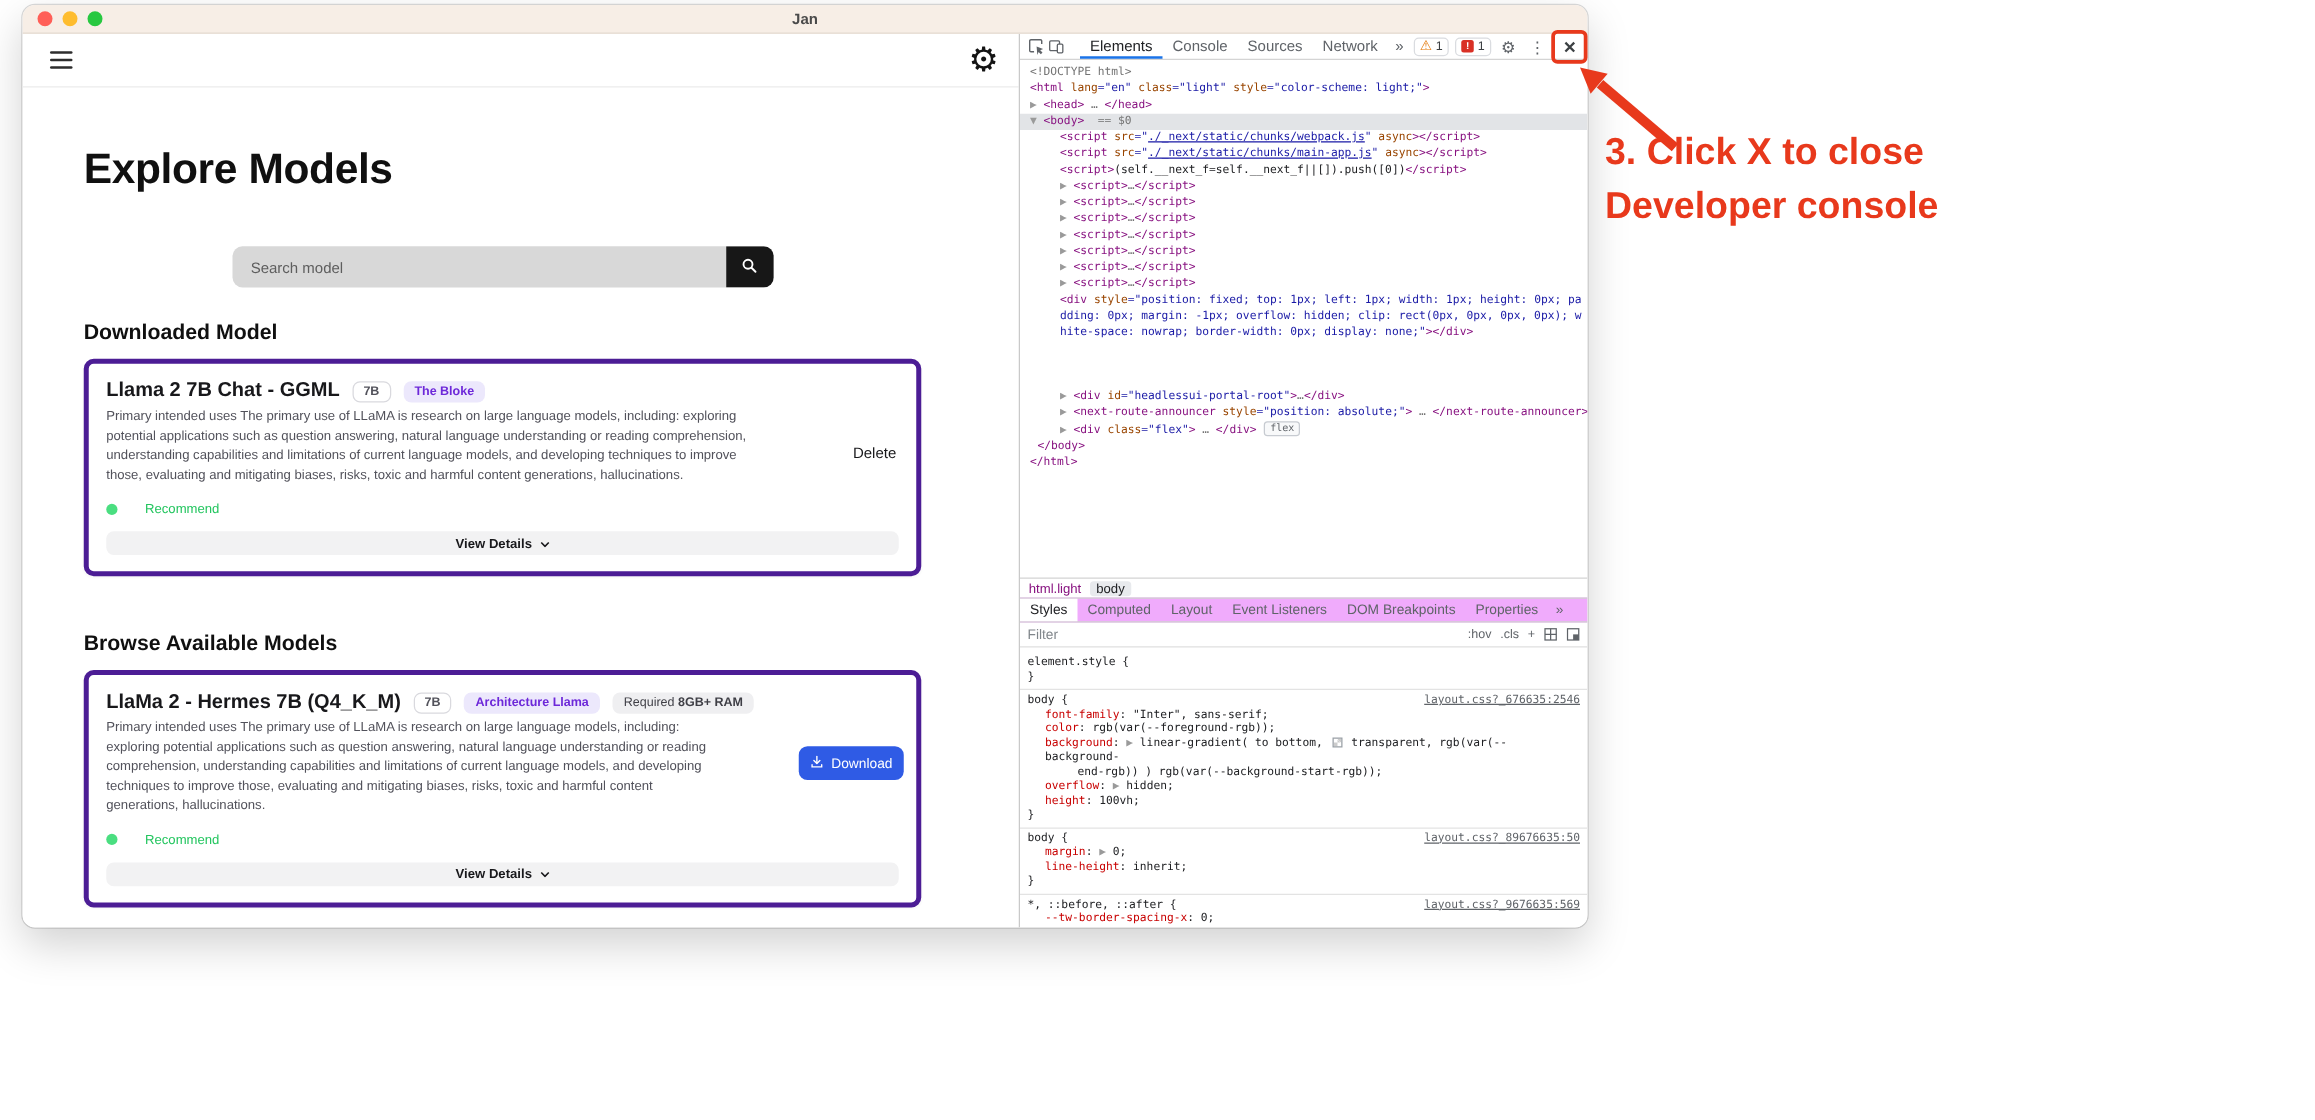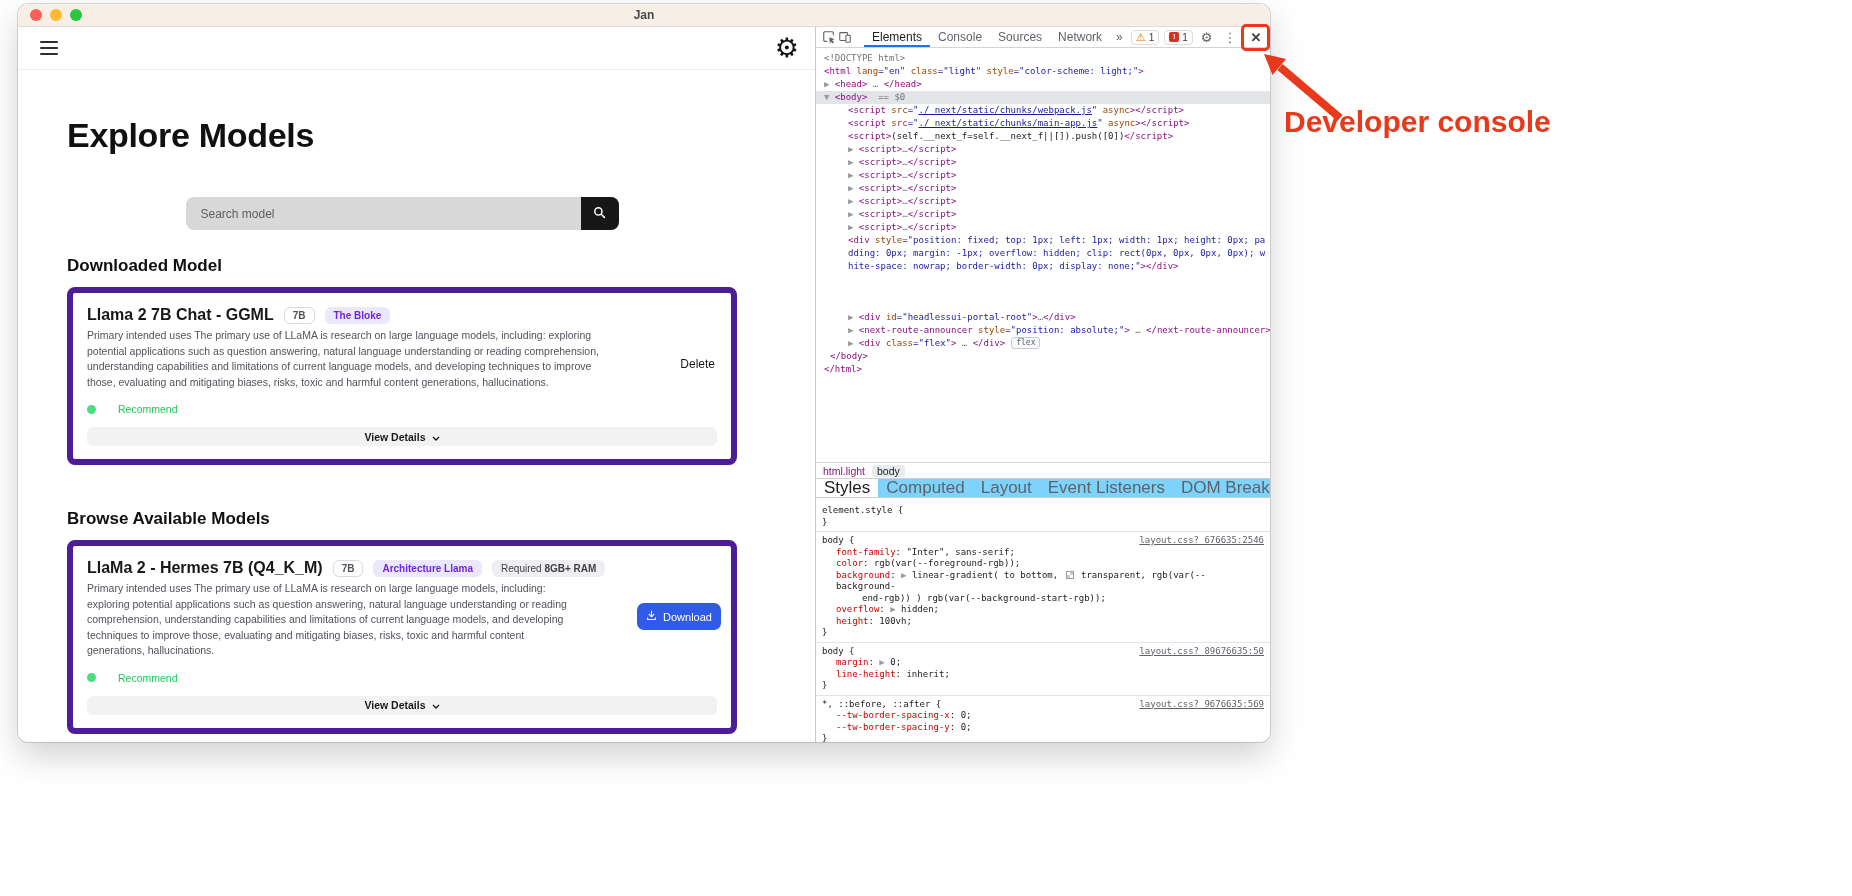--- a/index.html
+++ b/index.html
@@ -30,21 +30,21 @@
   .app-content { flex:1; overflow:hidden; }
   .col { width:670px; margin-left:49px; }
   .h1 { margin-top:46px; font-size:34px; font-weight:700; color:#101010; letter-spacing:-.3px; }
   .search-row { width:433px; height:33px; margin:42px auto 0; display:flex; background:#d8d8d8; border-radius:8px; overflow:hidden; }
   .search-input { flex:1; border:none; outline:none; background:transparent; padding:0 12px 0 15px; font-size:12px; color:#333; font-family:"Liberation Sans",sans-serif; }
   .search-input::placeholder { color:#5e5e5e; }
   .search-btn { width:38px; background:#171717; border:none; display:flex; align-items:center; justify-content:center; cursor:pointer; }
   .h2 { font-size:17px; font-weight:700; color:#101010; }
   .h2.downloaded { margin-top:26px; }
   .h2.browse { margin-top:44px; }
-  .card { margin-top:11px; border:6px solid #4c1d95; border-radius:8px; background:#fff; padding:13px 14px; position:relative; box-shadow:0 1px 2px rgba(0,0,0,.03); }
+  .card { margin-top:11px; border:4px solid #4c1d95; border-radius:8px; background:#fff; padding:13px 14px; position:relative; box-shadow:0 1px 2px rgba(0,0,0,.03); }
   .card + .card { margin-top:18px; }
   .title-row { display:flex; align-items:center; gap:10px; }
   .card-title { font-size:16px; font-weight:700; color:#18181b; }
   .badge-outline { font-size:10px; font-weight:700; color:#52525b; border:1px solid #d9d9de; border-radius:6px; padding:2px 8px; background:#fff; }
   .badge-purple { font-size:10px; font-weight:700; color:#6d28d9; background:#ece8fc; border-radius:6px; padding:3px 9px; }
   .badge-gray { font-size:10px; color:#3f3f46; background:#efeff1; border-radius:6px; padding:3px 9px; }
   .badge-gray b { font-weight:700; }
   .card-desc { margin-top:4px; font-size:10.5px; line-height:15.5px; color:#52525b; }
   .desc-wide { max-width:527px; }
   .desc-narrow { max-width:480px; }
@@ -81,22 +81,22 @@
   .tree-line.sel { background:#e2e4e7; }
   .tk-t { color:#881280; } .tk-a { color:#994500; } .tk-v { color:#1a1aa6; }
   .tk-l { color:#1a1aa6; text-decoration:underline; }
   .tk-x { color:#202124; } .tk-g { color:#737373; } .tk-e { color:#9a9a9a; }
   .tk-b { display:inline-block; margin-left:6px; font-size:8px; line-height:10px; border:1px solid #c7cbd1; background:#f8f9fa; color:#5f6368; border-radius:3px; padding:0 4px; vertical-align:1px; }
 
   .crumbs { height:16px; flex:0 0 auto; border-top:1px solid #d4d4d4; display:flex; align-items:center; gap:7px; padding:0 7px; font-size:10.5px; }
   .crumb-parent { color:#881280; cursor:pointer; }
   .crumb-current { color:#202124; background:#e8eaed; border-radius:3px; padding:0 5px; cursor:pointer; }
 
-  .sb-tabs { height:20px; flex:0 0 auto; background:#7dd3fc; border-top:1px solid #cfcfcf; border-bottom:1px solid #cfcfcf;
-             display:flex; align-items:center; font-size:17px; color:#5f6368; }
+  .sb-tabs { height:20px; flex:0 0 auto; background:#f0abfc; border-top:1px solid #cfcfcf; border-bottom:1px solid #cfcfcf;
+             display:flex; align-items:center; font-size:11px; color:#5f6368; }
   .sb-tab { padding:0 8px; height:100%; display:flex; align-items:center; cursor:pointer; white-space:nowrap; }
   .sb-tab.active { color:#202124; font-weight:500; background:#fff; }
   .sb-more { padding:0 6px; cursor:pointer; }
 
   .filter-bar { height:20px; flex:0 0 auto; border-bottom:1px solid #e0e0e0; display:flex; align-items:center; padding:0 6px; gap:7px; }
   .filter-input { flex:1; min-width:0; border:none; outline:none; font-size:11px; color:#333; font-family:"Liberation Sans",sans-serif; }
   .filter-input::placeholder { color:#80868b; }
   .ftoggle { font-size:10px; color:#5f6368; cursor:pointer; white-space:nowrap; }
   .ficon { display:flex; align-items:center; cursor:pointer; }
 
@@ -305,20 +305,39 @@
         <div class="sb-tabs">
           <span class="sb-tab active">Styles</span>
           <span class="sb-tab">Computed</span>
           <span class="sb-tab">Layout</span>
           <span class="sb-tab">Event Listeners</span>
           <span class="sb-tab">DOM Breakpoints</span>
           <span class="sb-tab">Properties</span>
           <span class="sb-more">»</span>
         </div>
 
+        <div class="filter-bar">
+          <input class="filter-input" placeholder="Filter" style="">
+          <span class="ftoggle">:hov</span>
+          <span class="ftoggle">.cls</span>
+          <span class="ftoggle">+</span>
+          <span class="ficon">
+            <svg width="11" height="11" viewBox="0 0 11 11">
+                <rect x="1" y="1" width="9" height="9" fill="none" stroke="#5f6368"></rect>
+                <line x1="5.5" y1="1" x2="5.5" y2="10" stroke="#5f6368"></line>
+                <line x1="1" y1="5.5" x2="10" y2="5.5" stroke="#5f6368"></line>
+              </svg>
+          </span>
+          <span class="ficon">
+            <svg width="11" height="11" viewBox="0 0 11 11">
+                <rect x="1" y="1" width="9" height="9" fill="none" stroke="#5f6368"></rect>
+                <rect x="5.5" y="5.5" width="4.5" height="4.5" fill="#5f6368"></rect>
+              </svg>
+          </span>
+        </div>
 
         <div class="styles-rules">
             <div class="rule">
               <div class="rule-head">
                 <span class="rule-sel">element.style {</span>
               </div>
               <div class="rule-close">}</div>
             </div>
             <div class="rule">
               <div class="rule-head">
@@ -356,16 +375,17 @@
       </div>
     </div>
   </div>
 
   <div class="annot-box"></div>
   <svg class="annot-arrow" width="110" height="84" viewBox="0 0 110 84">
     <line x1="96" y1="72" x2="36" y2="21" stroke="#e8391c" stroke-width="8"></line>
     <polygon points="20,8 42.1,12.9 28.5,28.9" fill="#e8391c"></polygon>
   </svg>
   <div class="annot-text">
+    <div>3. Click X to close</div>
     <div>Developer console</div>
   </div>
 
 </div>
 
 </body></html>

